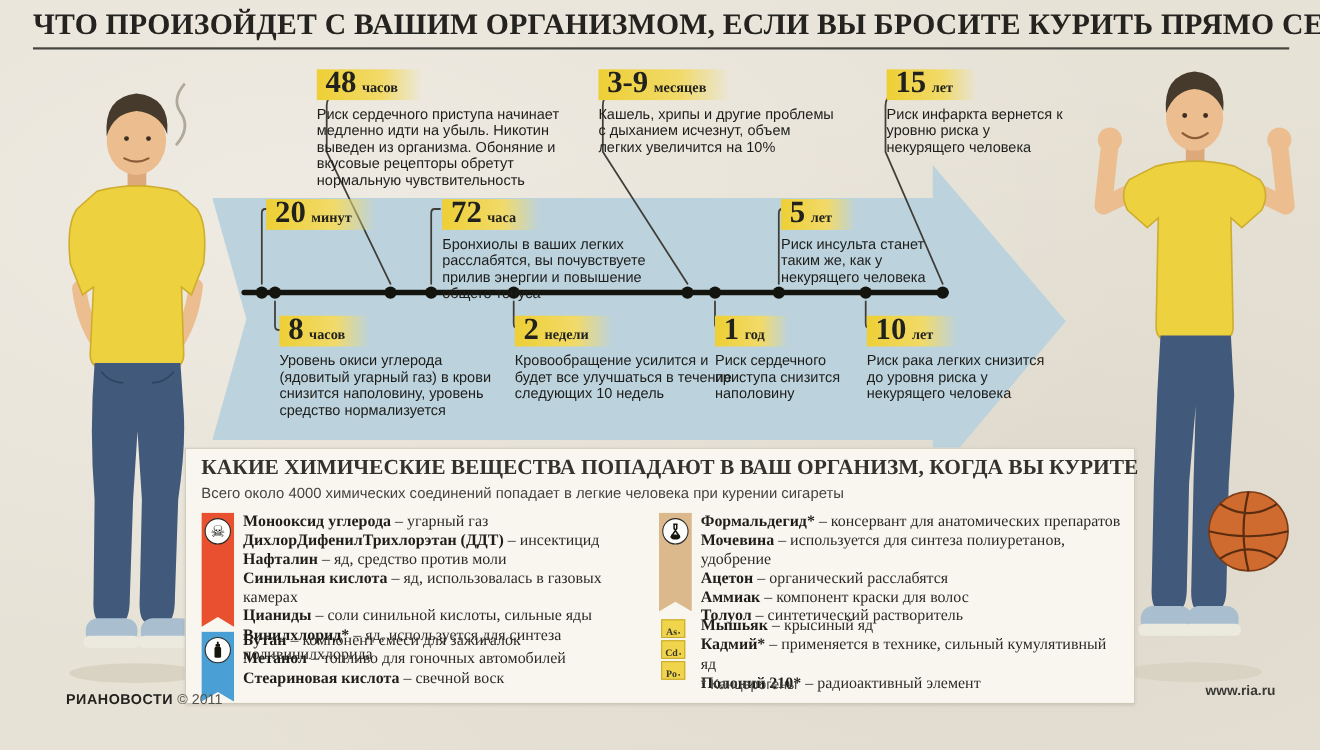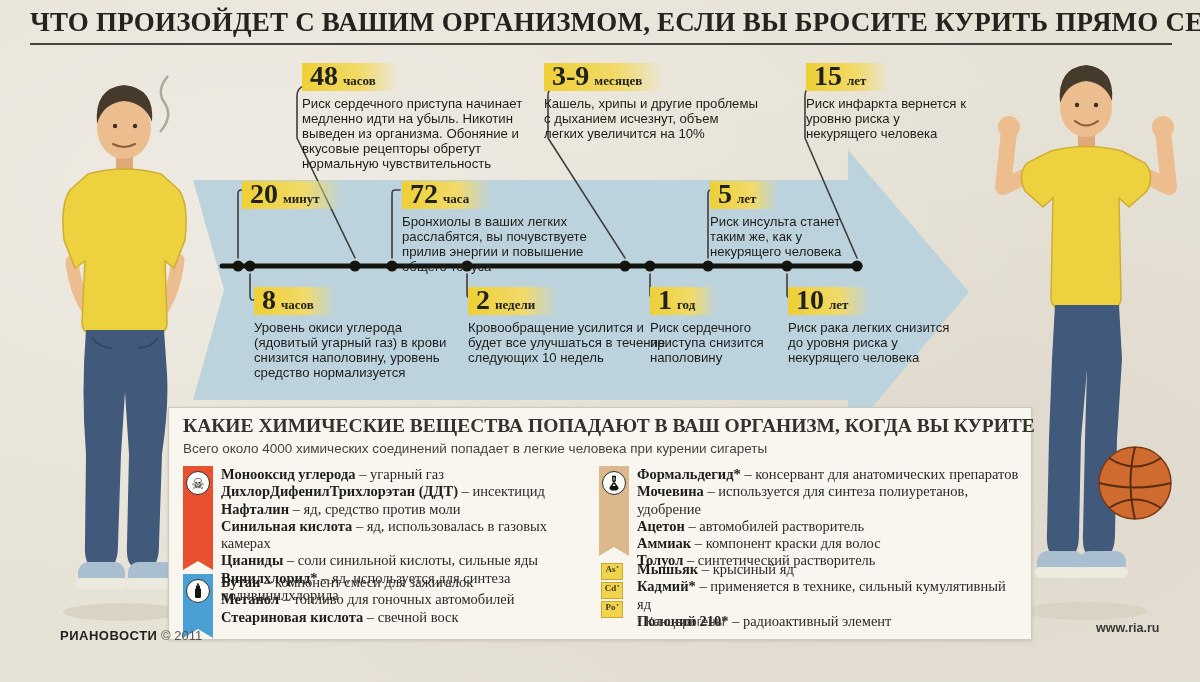--- a/index.html
+++ b/index.html
@@ -29,21 +29,21 @@
 
   
   .callout { position:absolute; }
   .chip { display:inline-block; padding:0 22px 2px 8px;
     background:linear-gradient(90deg, #eecf35 0%, #f1da69 62%, rgba(241,218,105,0) 100%); }
   .chip .num { font-family:"Liberation Serif", serif; font-weight:bold; font-size:28px; line-height:26px; color:#21211d; }
   .chip .unit { font-family:"Liberation Serif", serif; font-weight:bold; font-size:13px; color:#21211d; margin-left:5px; }
   .ctext { margin-top:6px; font-size:13.2px; line-height:1.13; color:#1d1d1a; }
   .c-20m  { left:242px; top:181px; width:135px; }
   .c-8h   { left:254px; top:287px; width:212px; }
-  .c-48h  { left:302px; top:63px;  width:222px; }
+  .c-48h  { left:288px; top:63px;  width:222px; }
   .c-72h  { left:402px; top:181px; width:222px; }
   .c-2w   { left:468px; top:287px; width:205px; }
   .c-39mo { left:544px; top:63px;  width:215px; }
   .c-1y   { left:650px; top:287px; width:160px; }
   .c-5y   { left:710px; top:181px; width:158px; }
   .c-10y  { left:788px; top:287px; width:176px; }
   .c-15y  { left:806px; top:63px;  width:160px; }
 
   
   .chem-box {
@@ -66,21 +66,21 @@
   .icon-circle { position:absolute; left:3px; top:5px; width:24px; height:24px; border-radius:50%;
     background:#fdfdfb; border:1.5px solid #2c2c28; display:flex; align-items:center; justify-content:center; }
   .skull-glyph { font-size:15px; line-height:1; color:#121210; }
   .chem-items { margin-left:38px; width:360px; }
   .g2 .chem-items, .g3 .chem-items { width:385px; }
   .chem-item { font-family:"Liberation Serif", serif; font-size:14.5px; line-height:17.3px; color:#2b2a26; }
   .chem-item b { color:#1f1e1a; }
   .el-tiles { position:absolute; left:2px; top:2px; width:26px; }
   .el-tile { width:22px; height:17px; margin-bottom:2px; background:#f0d54c; border:1px solid #c9aa2e;
     font-family:"Liberation Serif", serif; font-weight:bold; font-size:9px; color:#3c3626;
-    display:flex; align-items:flex-start; justify-content:center; }
+    display:flex; align-items:flex-end; justify-content:center; }
   .el-tile sup { font-size:6px; margin-left:1px; }
   .footnote { position:absolute; left:468px; top:206px; font-size:13px; color:#45443f; }
 
   
   .ria-credit { position:absolute; left:60px; top:628px; font-size:13px; color:#55534c; }
   .ria-credit b { color:#23221e; letter-spacing:.5px; }
   .ria-url { position:absolute; left:1096px; top:621px; font-weight:bold; font-size:12.5px; color:#3a3935; }
   .footer-bar { position:absolute; left:0; right:0; top:648px; height:34px; background:#f3f1ea;
     border-top:1px solid #dcd8cc; text-align:right; line-height:33px; padding-right:14px;
     font-size:15px; color:#8d8b84; }
@@ -253,21 +253,21 @@
         <div class="icon-circle">
           <svg width="16" height="16" viewBox="0 0 16 16">
               <path d="M6,1.5 h4 M6.8,1.5 v4 l4.4,6.5 a1.8,1.8 0 0 1 -1.5,2.8 h-3.4 a1.8,1.8 0 0 1 -1.5,-2.8 l4.4,-6.5 v-4" transform="translate(0,0) scale(1,1)" fill="none" stroke="#16160f" stroke-width="1.4"></path>
               <path d="M4.6,11 h6.8 l0.9,1.4 a1.2,1.2 0 0 1 -1,1.9 h-6.6 a1.2,1.2 0 0 1 -1,-1.9 z" fill="#16160f"></path>
             </svg>
         </div>
       </div>
       <div class="chem-items">
         <div class="chem-item"><b>Формальдегид*</b> <span>– консервант для анатомических препаратов</span></div>
         <div class="chem-item"><b>Мочевина</b> <span>– используется для синтеза полиуретанов, удобрение</span></div>
-        <div class="chem-item"><b>Ацетон</b> <span>– автомобилей растворитель</span></div>
+        <div class="chem-item"><b>Ацетон</b> <span>– органический расслабятся</span></div>
         <div class="chem-item"><b>Аммиак</b> <span>– компонент краски для волос</span></div>
         <div class="chem-item"><b>Толуол</b> <span>– синтетический растворитель</span></div>
       </div>
     </div>
 
     <div class="chem-group g3">
       <div class="el-tiles">
         <div class="el-tile">
             <span>As</span>
             <sup>•</sup>

